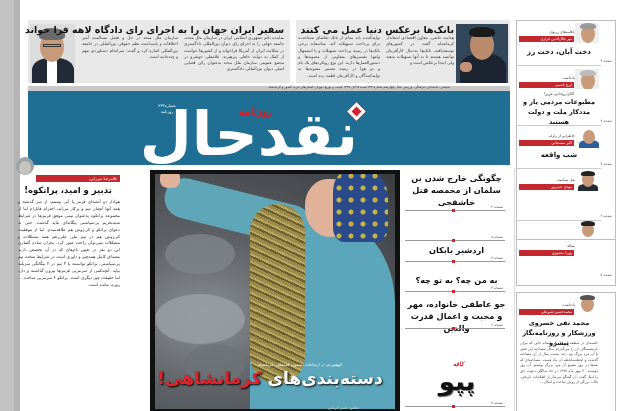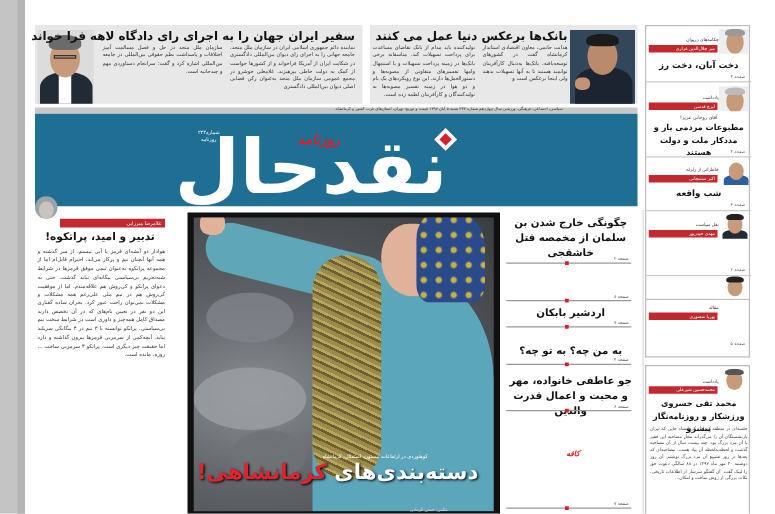--- a/index.html
+++ b/index.html
@@ -26,21 +26,21 @@
   .info-line span { position: absolute; right: 60px; top: -1px; font-size: 3.2px; color: #333; direction: rtl; white-space: nowrap; }
 
   
   .masthead { position: absolute; left: 28px; top: 91px; width: 482px; height: 74px; background: #1f6f95; overflow: hidden; }
   .logo { position: absolute; left: 120px; top: 8px; width: 210px; height: 66px; direction: rtl; text-align: center; font-family: "DejaVu Sans", sans-serif; font-weight: bold; font-size: 60px; color: #fff; line-height: 70px; letter-spacing: -4px; }
   .logo-diamond { position: absolute; left: 322px; top: 14px; width: 13px; height: 13px; background: #d8202a; transform: rotate(45deg); border: 3px solid #fff; }
   .logo-sub { position: absolute; left: 210px; top: 14px; font-size: 11px; font-weight: bold; font-style: italic; color: #d8202a; direction: rtl; }
   .logo-tag { position: absolute; left: 125px; top: 12px; font-size: 4px; color: #fff; direction: rtl; width: 28px; line-height: 6px; text-align: center; }
 
   
-  .left-col { position: absolute; left: 28px; top: 165px; width: 106px; height: 204px; }
+  .left-col { position: absolute; left: 16px; top: 165px; width: 106px; height: 204px; }
   .left-avatar { position: absolute; left: 0; top: -8px; width: 18px; height: 18px; border-radius: 50%; background: #9aa3a8; overflow: hidden; }
   .left-author { position: absolute; left: 20px; top: 10px; width: 84px; height: 7px; background: #c3282f; color: #fff; font-size: 4px; line-height: 7px; direction: rtl; padding-right: 3px; }
   .left-title { position: absolute; left: 0; top: 20px; width: 104px; text-align: center; direction: rtl; font-size: 8.5px; font-weight: bold; color: #111; }
   .left-body { position: absolute; left: 2px; top: 34px; width: 102px; direction: rtl; font-size: 4.3px; line-height: 6.9px; color: #333; text-align: justify; }
 
   
   .center-photo { position: absolute; left: 150px; top: 170px; width: 250px; height: 241px; background: #111; overflow: hidden; }
   .photo-inner { position: absolute; left: 5px; top: 4px; width: 240px; height: 235px; overflow: hidden;
     background: radial-gradient(ellipse at 20% 60%, #8a8f94 0%, #5d6166 40%, #3a3d40 100%); }
   .rock1 { position: absolute; border-radius: 50%; background: #7e8489; opacity: 0.8; }
@@ -65,21 +65,21 @@
   .mid-page { position: absolute; left: 0; width: 100px; height: 1px; background: #999; }
   .mid-page span { position: absolute; right: 2px; top: -5px; font-size: 3.5px; color: #555; }
   .mid-dot { position: absolute; left: 47px; top: -1px; width: 3px; height: 3px; background: #d8202a; }
   .peppo { position: absolute; left: 22px; top: 196px; width: 60px; height: 40px; text-align: center; }
   .peppo .word { font-size: 26px; font-weight: bold; color: #111; line-height: 34px; text-shadow: 1px 1px 0 #888; }
   .peppo .tag { position: absolute; left: 26px; top: -4px; font-size: 6px; font-style: italic; font-weight: bold; color: #d8202a; }
   .mid-vline { position: absolute; left: 514px; top: 168px; width: 1px; height: 243px; background: #ddd; }
 
   
   .side { position: absolute; left: 516px; top: 20px; width: 84px; direction: rtl; }
-  .side-box { position: absolute; left: 0; width: 84px; border: 1px solid #bdbdbd; background: #fff; }
+  .side-box { position: absolute; left: 0; width: 100px; border: 1px solid #bdbdbd; background: #fff; }
   .side-author-bar { position: absolute; left: 2px; width: 55px; height: 6px; background: #c3282f; color: #fff; font-size: 3.6px; line-height: 6px; padding-right: 2px; text-align: right; white-space: nowrap; overflow: hidden; }
   .side-kicker { position: absolute; left: 12px; width: 46px; font-size: 3.6px; color: #333; text-align: right; white-space: nowrap; }
   .side-title { position: absolute; left: 0; width: 84px; font-size: 7px; font-weight: bold; color: #111; text-align: center; line-height: 10px; }
   .side-title.small { font-size: 6.5px; line-height: 10px; }
   .side-page { position: absolute; right: 3px; font-size: 3.4px; color: #555; }
   .side-small-k { position: absolute; left: 0; width: 84px; font-size: 3.8px; color: #333; text-align: center; }
   .side-photo { position: absolute; left: 58px; width: 24px; height: 20px; overflow: hidden; background: #eee; }
   .side-body { position: absolute; left: 3px; width: 78px; font-size: 3.6px; line-height: 5.6px; color: #444; text-align: justify; }
 </style>
 </head>
@@ -186,20 +186,21 @@
   <div class="mid-item" style="top:130px;">
     <div class="title">جو عاطفی خانواده، مهر و محبت و اعمال قدرت والدین</div>
   </div>
   <div class="mid-page" style="top:160px;">
       <span>صفحه ۶</span>
       <div class="mid-dot"></div>
     </div>
 
   <div class="peppo">
     <div class="tag">کافه</div>
+    <div class="word">پپو</div>
   </div>
   <div class="mid-page" style="top:238px;">
       <span>صفحه ۷</span>
       <div class="mid-dot"></div>
     </div>
 </div>
 <div class="mid-vline"></div>
 
 <div class="side">
   <div class="side-box" style="top:0;height:220px;">

